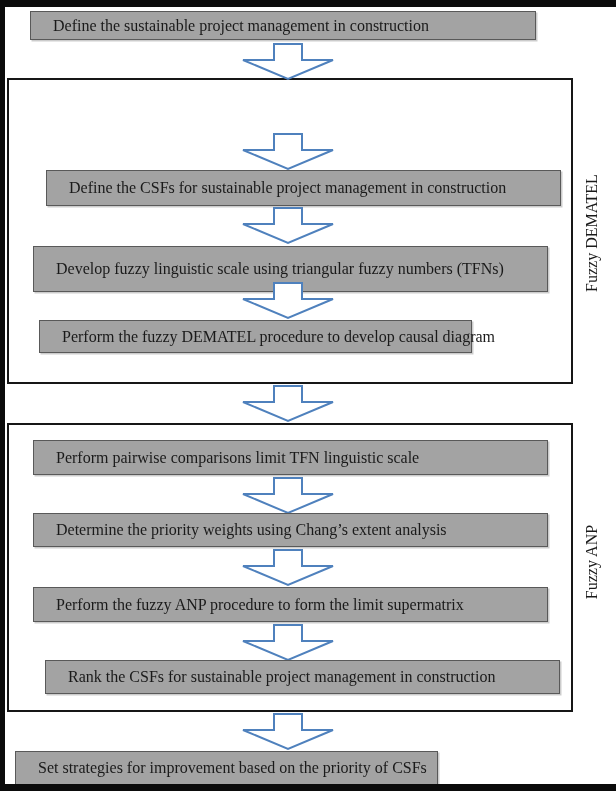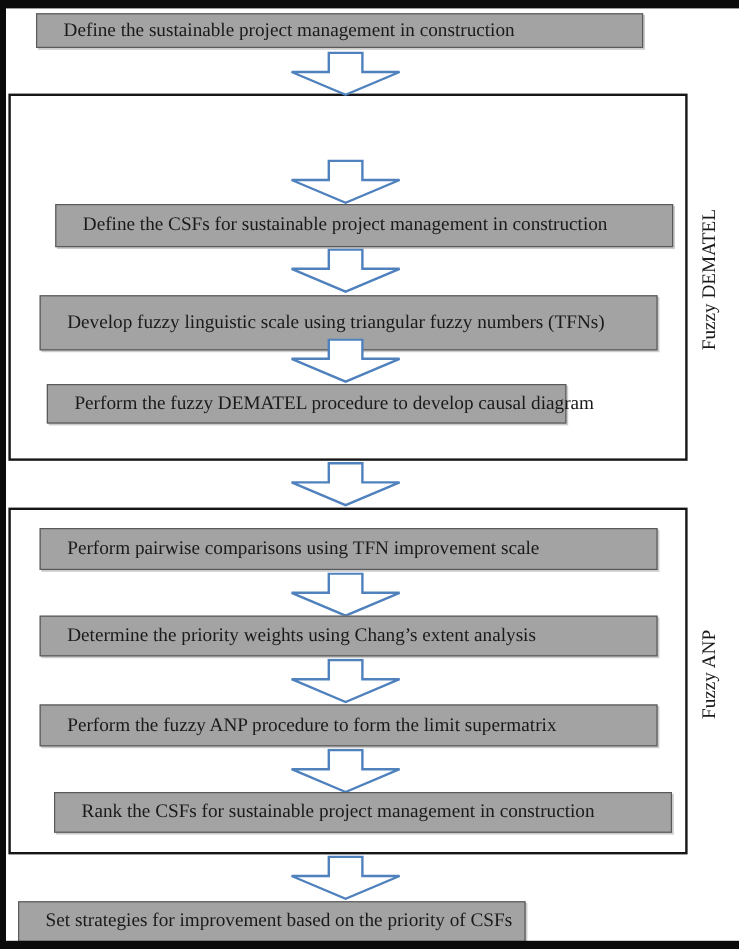--- a/index.html
+++ b/index.html
@@ -97,21 +97,21 @@
   <svg class="arrow" style="top:282px;" viewBox="0 0 94 38">
     <polygon points="33,1 61,1 61,17 92,17 47,36 2,17 33,17"></polygon>
   </svg>
 
   <div class="step-box" style="left:39px; top:320px; width:433px; height:33px;">Perform the fuzzy DEMATEL procedure to develop causal diagram</div>
 
   <svg class="arrow" style="top:385px;" viewBox="0 0 94 38">
     <polygon points="33,1 61,1 61,17 92,17 47,36 2,17 33,17"></polygon>
   </svg>
 
-  <div class="step-box" style="left:33px; top:440px; width:515px; height:35px;">Perform pairwise comparisons using TFN improvement scale</div>
+  <div class="step-box" style="left:33px; top:440px; width:515px; height:35px;">Perform pairwise comparisons limit TFN linguistic scale</div>
 
   <svg class="arrow" style="top:477px;" viewBox="0 0 94 38">
     <polygon points="33,1 61,1 61,17 92,17 47,36 2,17 33,17"></polygon>
   </svg>
 
   <div class="step-box" style="left:33px; top:513px; width:515px; height:34px;">Determine the priority weights using Chang’s extent analysis</div>
 
   <svg class="arrow" style="top:549px;" viewBox="0 0 94 38">
     <polygon points="33,1 61,1 61,17 92,17 47,36 2,17 33,17"></polygon>
   </svg>

